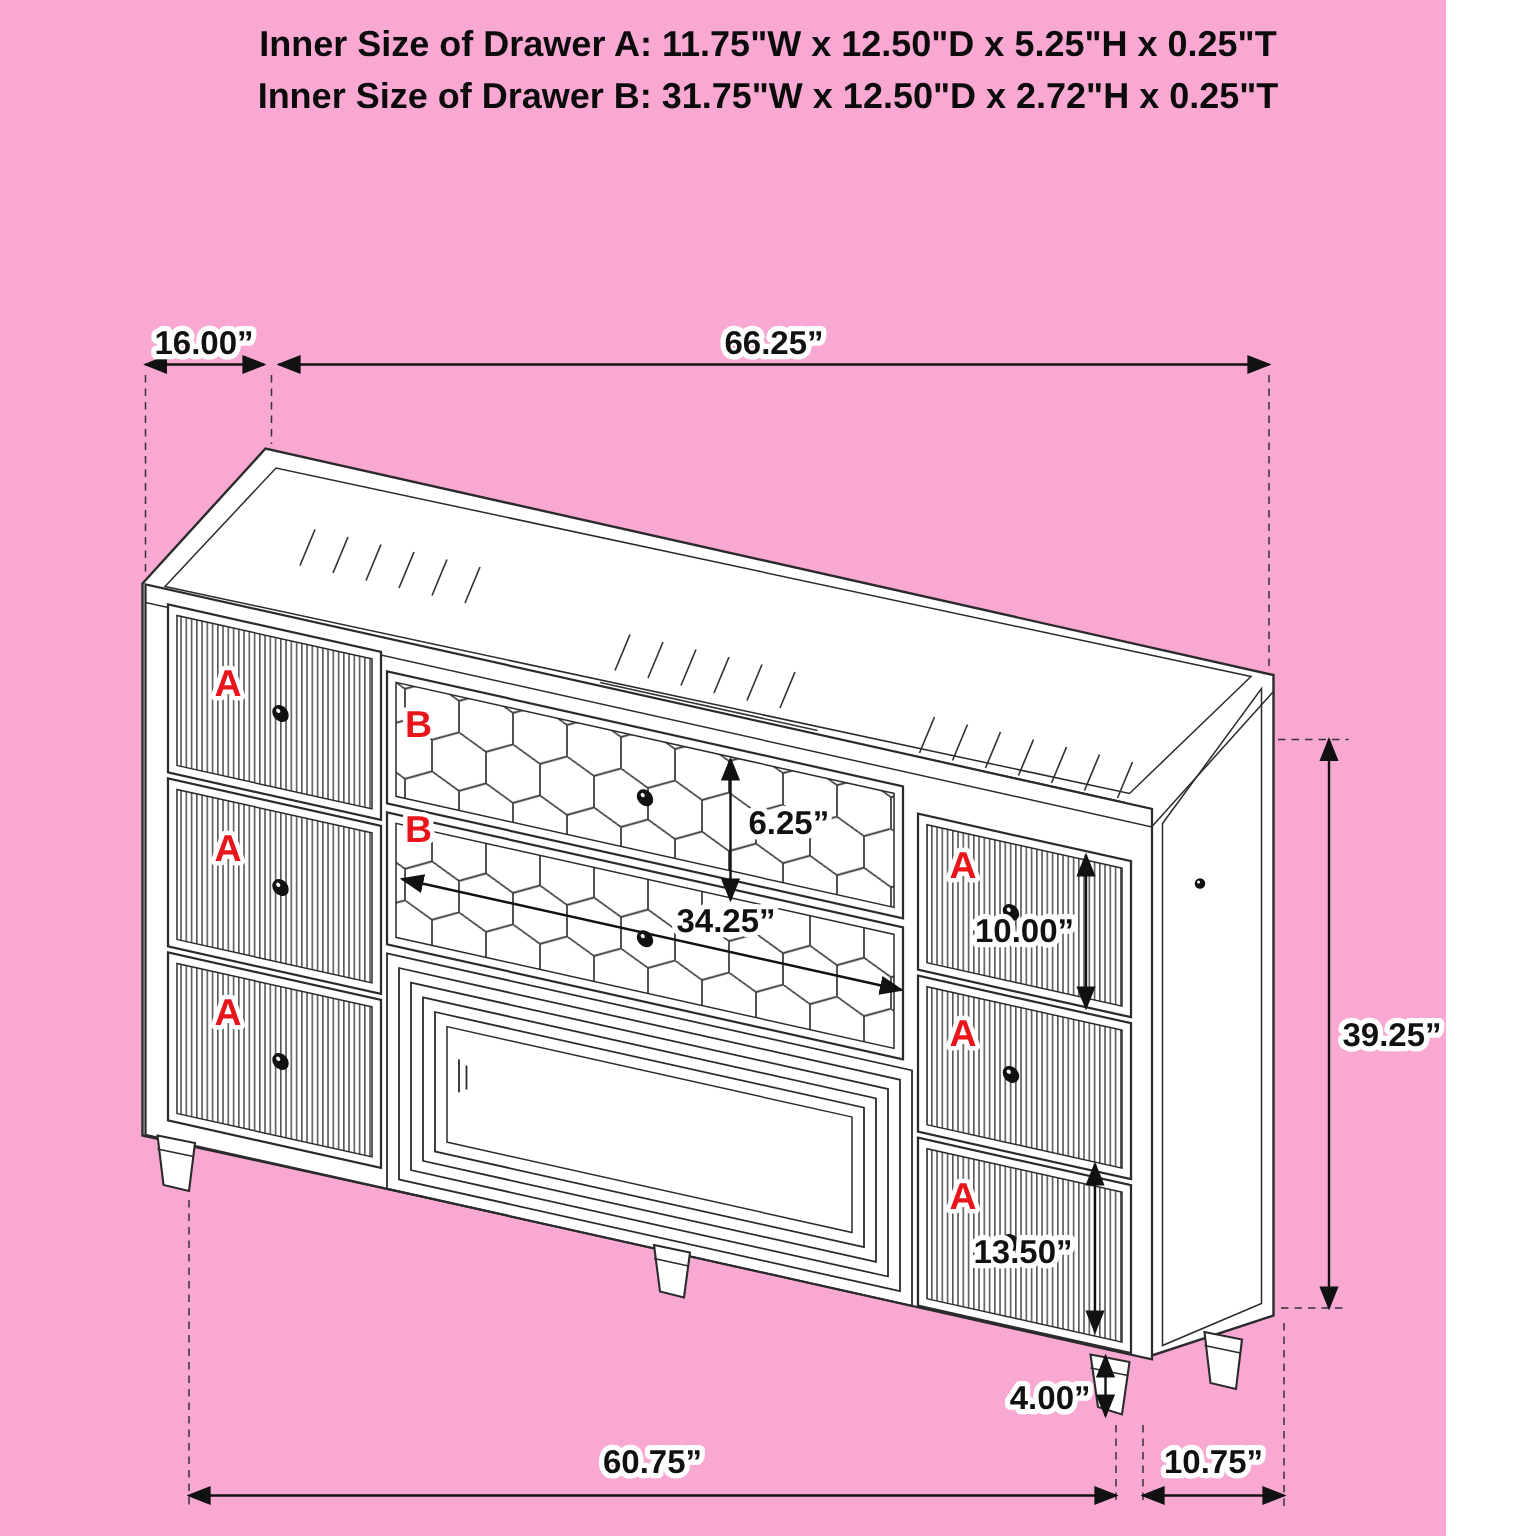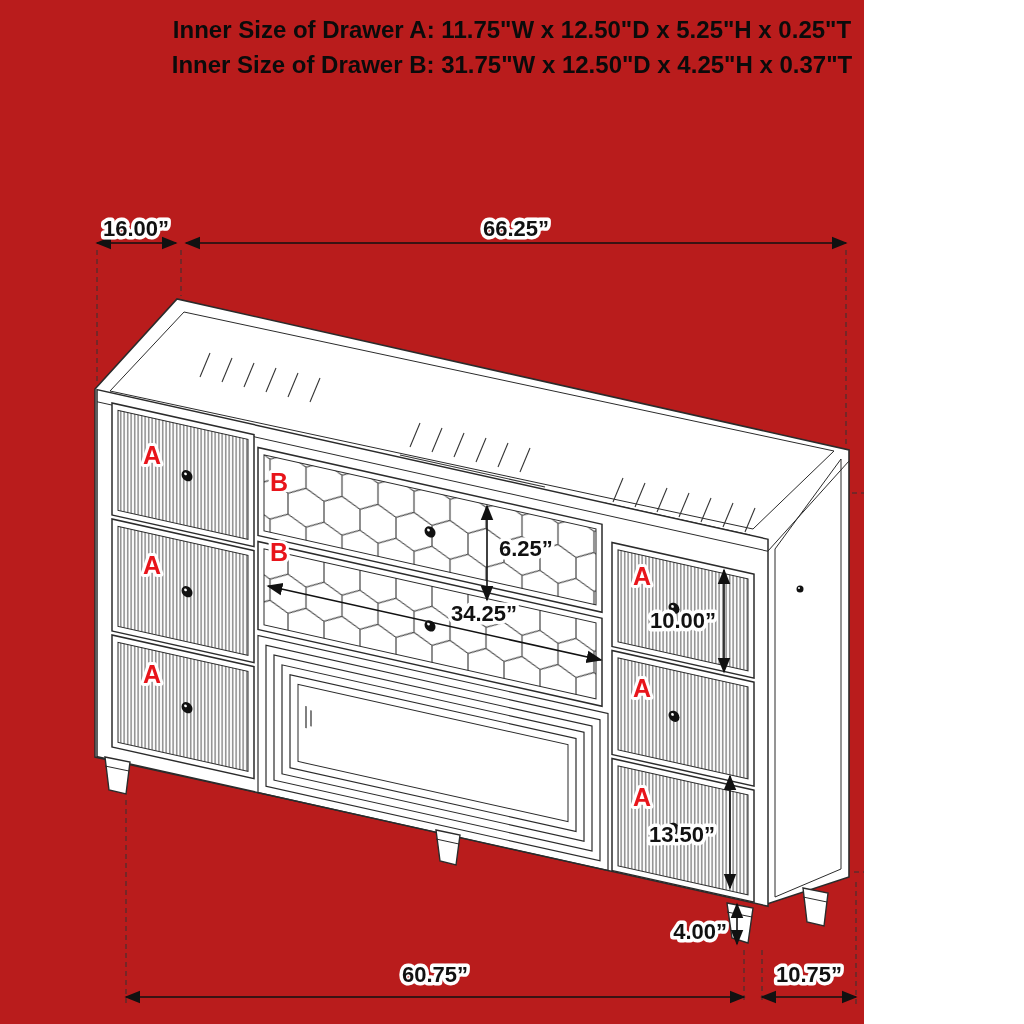--- a/index.html
+++ b/index.html
@@ -1,16 +1,16 @@
 <!DOCTYPE html>
 <html><head>
 <meta charset="utf-8">
 <style>
   html,body{margin:0;padding:0;background:#fff;}
-  .canvas{position:relative;width:864px;height:1024px;background:#b91c1c;overflow:hidden;
+  .canvas{position:relative;width:964px;height:1024px;background:#f9a8d4;overflow:hidden;
           font-family:"Liberation Sans", sans-serif;}
   .title-block{position:absolute;top:12px;left:0;width:1024px;text-align:center;
                color:#0b0b0b;font-weight:bold;font-size:24px;line-height:35px;}
   svg.diagram{position:absolute;left:0;top:0;}
   .body-line{fill:#ffffff;stroke:#2b2b2b;stroke-width:1.6;}
   .inner-line{fill:none;stroke:#2b2b2b;stroke-width:1;}
   .slash{stroke:#333;stroke-width:1.1;}
   .drawer-outer{fill:#ffffff;stroke:#2b2b2b;stroke-width:1.5;}
   .drawer-inner{stroke:#2b2b2b;stroke-width:1;}
   .panel-frame{fill:none;stroke:#2b2b2b;stroke-width:1.2;}
@@ -27,21 +27,21 @@
   .knob-hl{fill:#fff;}
   .tick{stroke:#2b2b2b;stroke-width:1.2;}
 </style>
 </head>
 <body>
 
 <div class="canvas">
 
   <div class="title-block">
     <div>Inner Size of Drawer A: 11.75"W x 12.50"D x 5.25"H x 0.25"T</div>
-    <div>Inner Size of Drawer B: 31.75"W x 12.50"D x 4.25"H x 0.37"T</div>
+    <div>Inner Size of Drawer B: 31.75"W x 12.50"D x 2.72"H x 0.25"T</div>
   </div>
 
   <svg class="diagram" width="1024" height="1024" viewBox="0 0 1024 1024" xmlns="http://www.w3.org/2000/svg">
     <defs>
       <marker id="arw" viewBox="0 0 10 10" refX="9" refY="5" markerWidth="10" markerHeight="10" orient="auto-start-reverse">
         <path d="M0,1 L10,5 L0,9 Z" fill="#111"></path>
       </marker>
       <pattern id="stripes" width="3.5" height="8" patternUnits="userSpaceOnUse">
         <path d="M1.7 0 V8" stroke="#4d4d4d" stroke-width="1"></path>
       </pattern>

